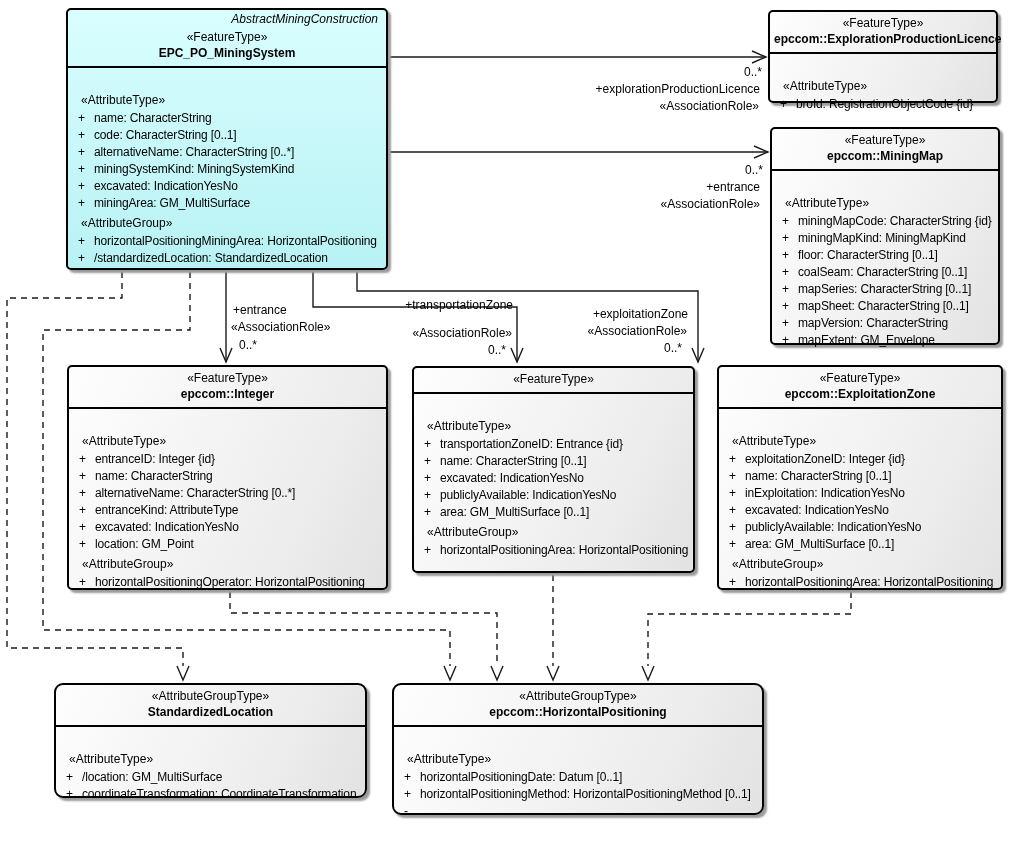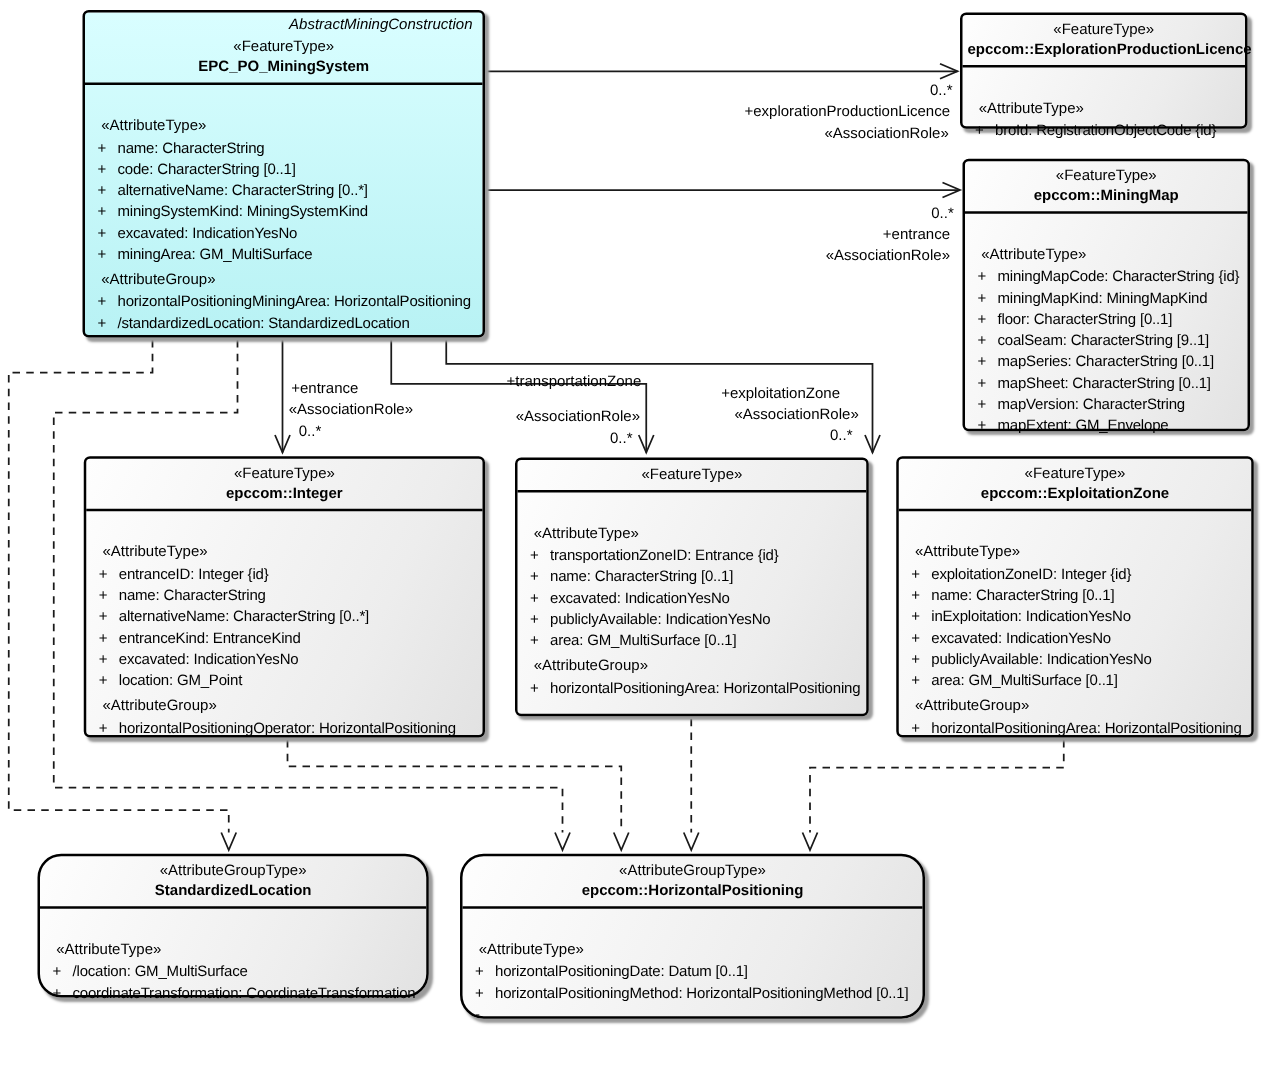--- a/index.html
+++ b/index.html
@@ -2,21 +2,21 @@
 <html><head>
 <meta charset="utf-8">
 <style>
   html,body{margin:0;padding:0;background:#ffffff;}
   #stage{position:relative;width:1015px;height:859px;background:#ffffff;
          font-family:"Liberation Sans",sans-serif;overflow:hidden;}
   svg.connectors{position:absolute;left:0;top:0;pointer-events:none;}
   .box{position:absolute;border:2px solid #000;border-radius:5px;
        background:linear-gradient(115deg,#fefefe 0%,#ededed 70%,#e2e2e2 100%);
        box-shadow:3px 3px 2px #9b9b9b;box-sizing:border-box;font-size:12px;color:#000;}
-  .box.round{border-radius:19px;}
+  .box.round{border-radius:9px;margin-left:24px;}
   .box.cyan{background:linear-gradient(180deg,#d9feff 0%,#b8f2f4 100%);}
   .head{border-bottom:2px solid #000;text-align:center;padding:3px 4px 5px;line-height:16px;}
   .tagline{font-style:italic;text-align:right;padding:1px 4px 2px 0;line-height:15px;}
   .stereo{display:block;}
   .cname{display:block;font-weight:bold;}
   .body{padding:21px 2px 4px 2px;}
   .sechdr{padding:3px 0 2px 11px;line-height:16px;}
   .row{display:flex;line-height:17px;letter-spacing:-0.15px;}
   .row .v{flex:0 0 24px;padding-left:8px;box-sizing:border-box;}
   .row .t{white-space:nowrap;}
@@ -147,21 +147,21 @@
       <div class="row">
           <span class="v">+</span>
           <span class="t">miningMapKind: MiningMapKind</span>
         </div>
       <div class="row">
           <span class="v">+</span>
           <span class="t">floor: CharacterString [0..1]</span>
         </div>
       <div class="row">
           <span class="v">+</span>
-          <span class="t">coalSeam: CharacterString [9..1]</span>
+          <span class="t">coalSeam: CharacterString [0..1]</span>
         </div>
       <div class="row">
           <span class="v">+</span>
           <span class="t">mapSeries: CharacterString [0..1]</span>
         </div>
       <div class="row">
           <span class="v">+</span>
           <span class="t">mapSheet: CharacterString [0..1]</span>
         </div>
       <div class="row">
@@ -189,21 +189,21 @@
       <div class="row">
           <span class="v">+</span>
           <span class="t">name: CharacterString</span>
         </div>
       <div class="row">
           <span class="v">+</span>
           <span class="t">alternativeName: CharacterString [0..*]</span>
         </div>
       <div class="row">
           <span class="v">+</span>
-          <span class="t">entranceKind: EntranceKind</span>
+          <span class="t">entranceKind: AttributeType</span>
         </div>
       <div class="row">
           <span class="v">+</span>
           <span class="t">excavated: IndicationYesNo</span>
         </div>
       <div class="row">
           <span class="v">+</span>
           <span class="t">location: GM_Point</span>
         </div>
       <div class="sechdr">«AttributeGroup»</div>
@@ -335,17 +335,17 @@
   <div class="lbl r" style="right:255px;top:197px;">«AssociationRole»</div>
 
   <div class="lbl" style="left:233px;top:303px;">+entrance</div>
   <div class="lbl" style="left:231px;top:320px;">«AssociationRole»</div>
   <div class="lbl" style="left:239px;top:338px;">0..*</div>
 
   <div class="lbl r" style="right:502px;top:298px;">+transportationZone</div>
   <div class="lbl r" style="right:503px;top:326px;">«AssociationRole»</div>
   <div class="lbl r" style="right:509px;top:343px;">0..*</div>
 
-  <div class="lbl r" style="right:343px;top:307px;">+exploitationZone</div>
+  <div class="lbl r" style="right:327px;top:307px;">+exploitationZone</div>
   <div class="lbl r" style="right:328px;top:324px;">«AssociationRole»</div>
   <div class="lbl r" style="right:333px;top:341px;">0..*</div>
 
 </div>
 
 </body></html>

